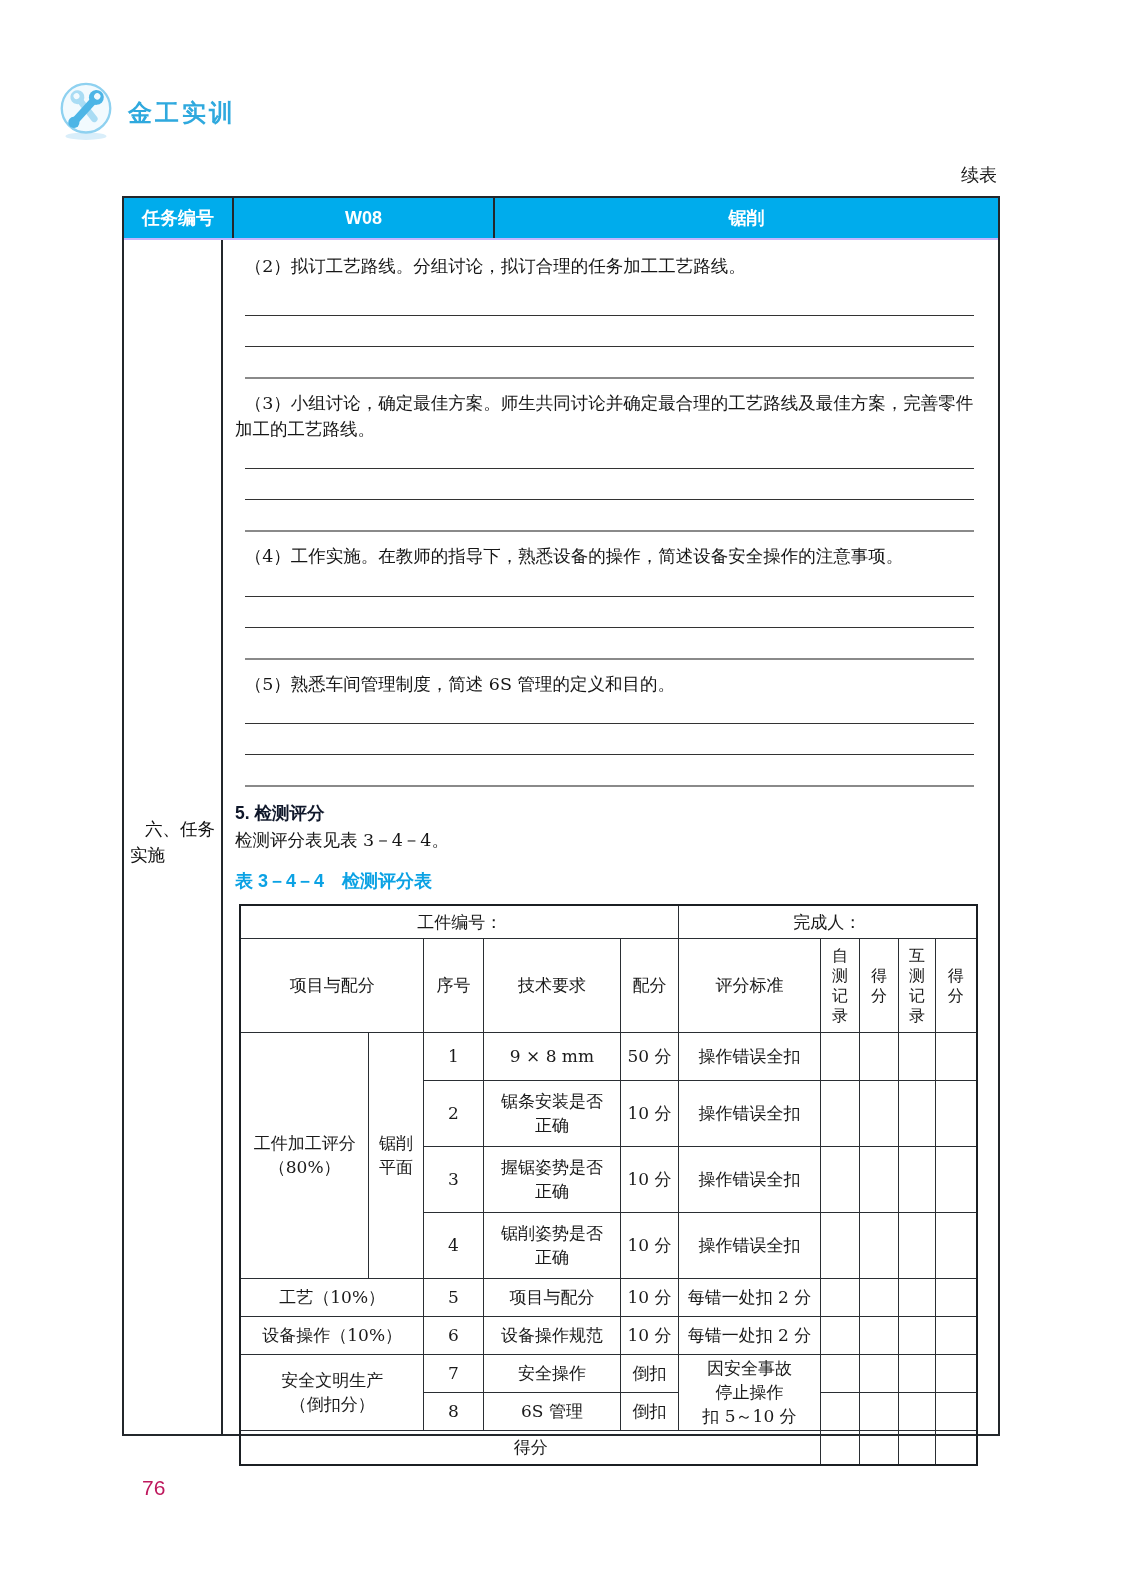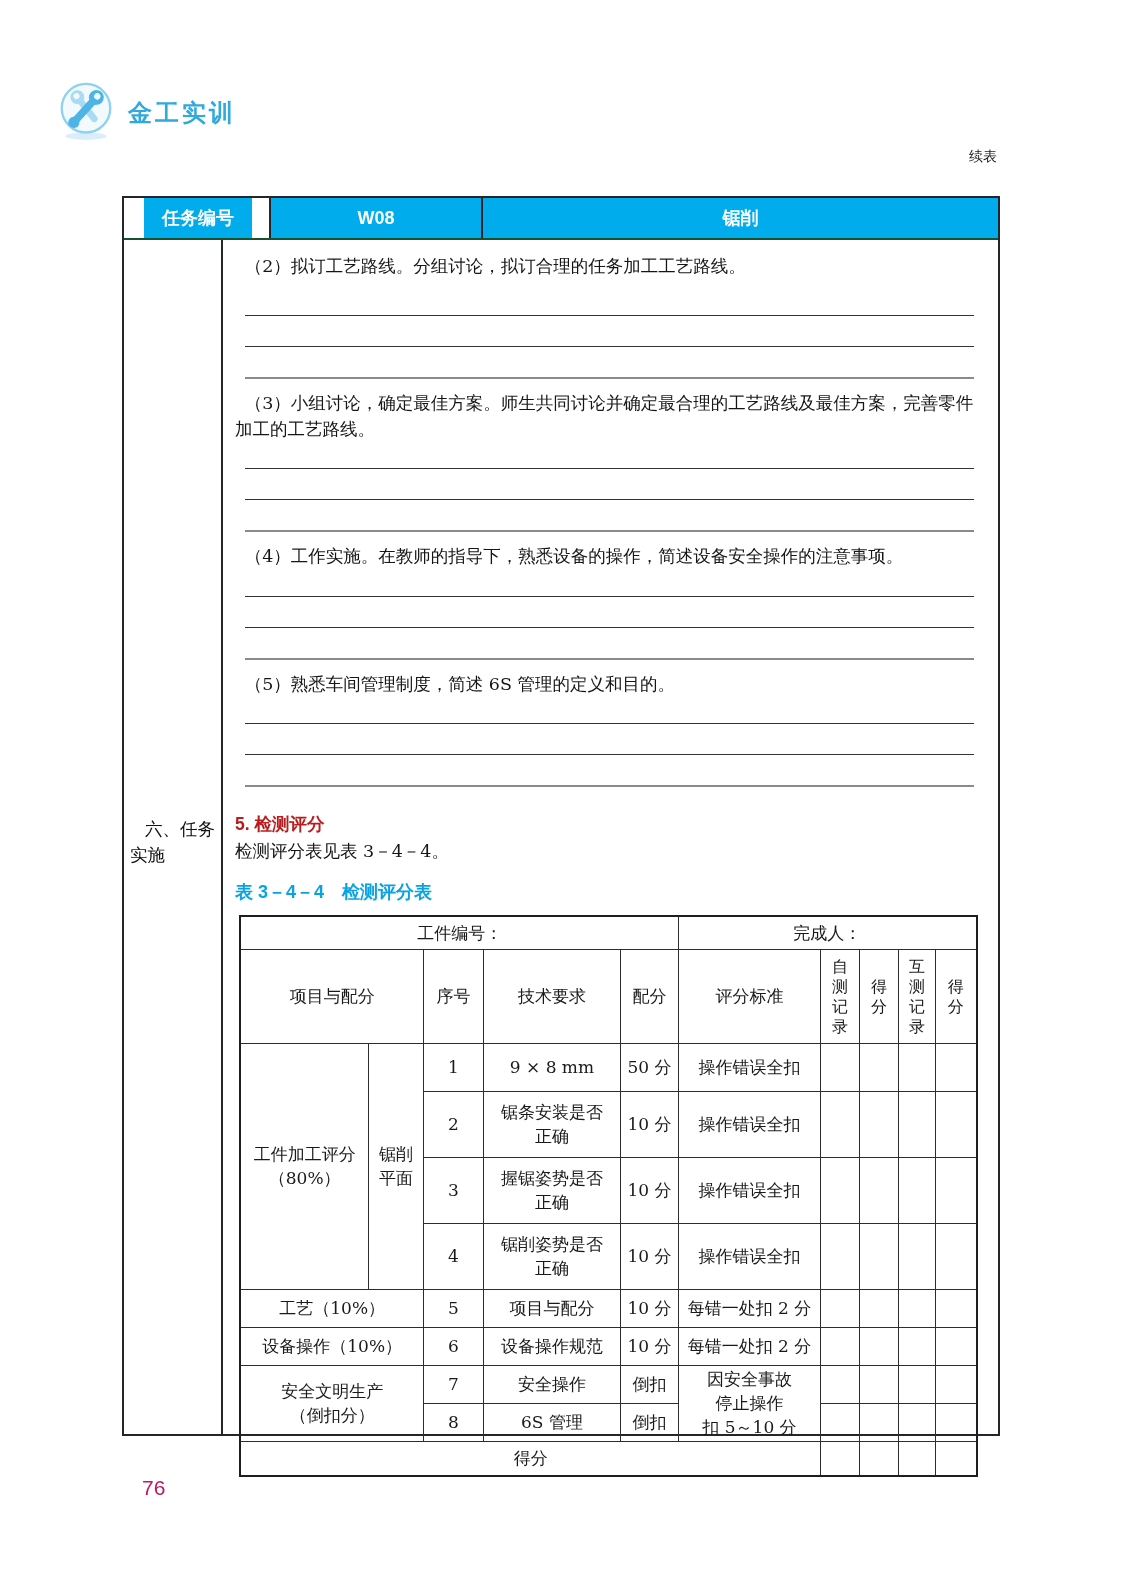--- a/index.html
+++ b/index.html
@@ -9,59 +9,59 @@
     font-family:"DejaVu Serif","Liberation Serif",serif;color:#161616;
   }
   
   .brand{position:absolute;left:58px;top:80px;display:flex;align-items:center;gap:14px;justify-content:space-between;}
   .brand-title{
     font-family:"Liberation Sans",sans-serif;font-weight:700;font-size:24px;
     color:#2fa9de;letter-spacing:3px;
   }
   
   .continued{
-    position:absolute;top:148px;right:130px;
-    font-family:"Liberation Sans",sans-serif;font-size:14px;color:#1c1c1c;
+    position:absolute;top:163px;right:130px;
+    font-family:"Liberation Sans",sans-serif;font-size:18px;color:#1c1c1c;
   }
   
   .outer{
     position:absolute;left:122px;top:196px;width:878px;height:1240px;
     border:2.5px solid #23272b;box-sizing:border-box;
     display:flex;flex-direction:column;background:#fff;
   }
-  .task-header{display:flex;height:40px;border-bottom:2px solid #14532d;padding-left:20px;}
+  .task-header{display:flex;height:40px;border-bottom:2px solid #c4b5fd;}
   .th-cell{
     background:#00acec;color:#fff;
     font-family:"Liberation Sans",sans-serif;font-weight:700;font-size:18px;
     display:flex;align-items:center;justify-content:center;
     border-left:2px solid #23272b;box-sizing:border-box;
   }
   .th-cell:first-child{border-left:none;}
   .th-no{width:108px;}
-  .th-no-val{width:212px;margin-left:17px;}
+  .th-no-val{width:261px;}
   .th-name{width:255px;}
   .th-name-val{flex:1;}
   .outer-body{flex:1;display:flex;min-height:0;}
   .side-col{width:99px;border-right:2px solid #23272b;position:relative;box-sizing:border-box;}
   .side-label{position:absolute;top:576px;left:6px;width:94px;font-size:17.5px;line-height:1.5;color:#111;}
   .side-label .l1{display:block;text-indent:0.85em;}
   .side-label .l2{display:block;}
   .content-col{flex:1;padding:6px 16px 0 12px;box-sizing:border-box;font-size:17.5px;line-height:1.45;}
   
   .para{margin:0;text-indent:0.55em;}
   .mt8{margin-top:8px;}  .mt12{margin-top:12px;}
   
   .wline{height:30px;border-bottom:1.5px solid #333;margin:0 8px 0 10px;}
   .wline.first{height:36px;}
   .wline.sm{height:26px;}
   .wline.thick{border-bottom:2.6px solid #8a8a8a;}
   
   .sec-heading{
-    margin:25px 0 0 0;font-family:"Liberation Sans",sans-serif;
-    font-weight:700;font-size:17.5px;color:#b91c1c;
+    margin:14px 0 0 0;font-family:"Liberation Sans",sans-serif;
+    font-weight:700;font-size:17.5px;color:#0f172a;
   }
   .sec-intro{margin:2px 0 0 0;}
   .tbl-caption{
     margin:14px 0 0 0;text-align:left;
     font-family:"Liberation Sans",sans-serif;font-weight:700;font-size:18px;color:#0ba2e4;
   }
   
   table.score{
     width:736px;margin:10px auto 0;border-collapse:collapse;table-layout:fixed;
     border:2px solid #1b1f23;font-size:17px;color:#1a1a1a;padding-left:18px;

